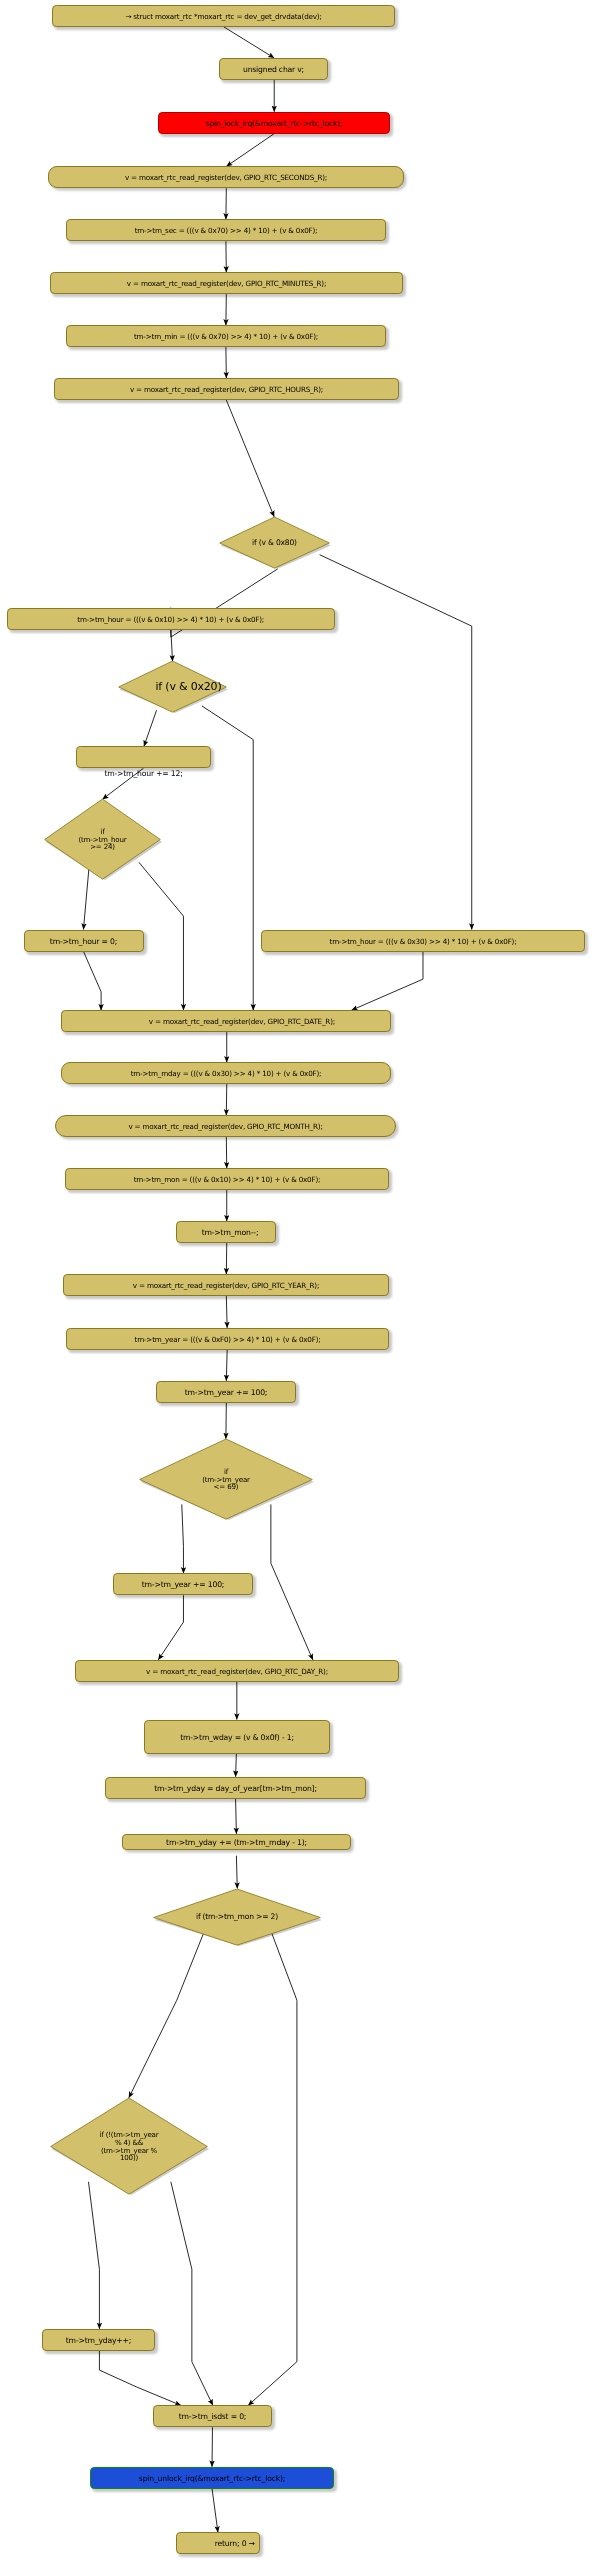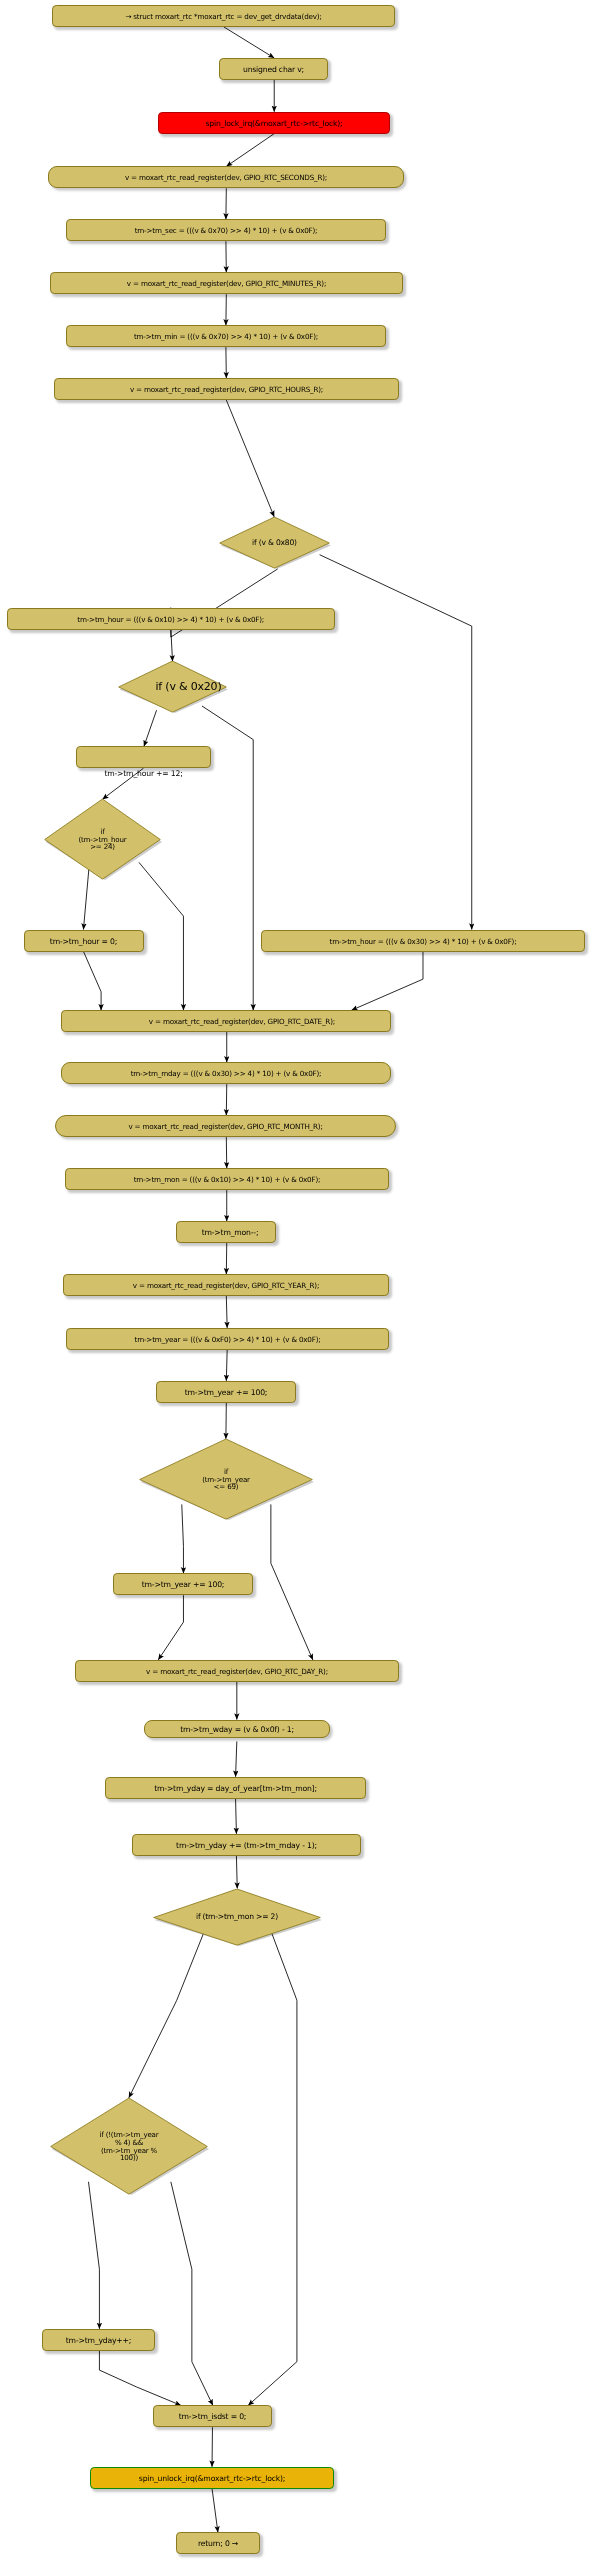--- a/index.html
+++ b/index.html
@@ -44,21 +44,21 @@
     border-radius: 4.2px;
     background: #d3c06a;
     box-shadow: 2.5px 2.5px 2.5px rgba(0,0,0,0.22);
     padding: 0 4.2px;
   }
   .node.rect.lock {
     background: #ff0000;
     border-color: #b00000;
   }
   .node.rect.unlock {
-    background: #eab308;
+    background: #1d4ed8;
     border-color: #0a8a0a;
   }
   .node.diamond {
     background: transparent;
     border: 0;
     box-shadow: none;
   }
   .diamond-shape {
     position: absolute;
     left: 0;
@@ -163,33 +163,33 @@
       <div class="node rect" style="left: 66px; top: 1328px; width: 323px; height: 22px;"><span style="font-size: 7.2px;">tm-&gt;tm_year = (((v &amp; 0xF0) &gt;&gt; 4) * 10) + (v &amp; 0x0F);</span></div>
       <div class="node rect" style="left: 156px; top: 1381px; width: 140px; height: 22px;"><span style="font-size: 7.7px;">tm-&gt;tm_year += 100;</span></div>
       <div class="node diamond" style="left: 138px; top: 1439px; width: 176px; height: 81px;"><svg class="diamond-shape" viewBox="0 0 209 96" preserveAspectRatio="none">
           <path d="M107.5,3 L209,51 L107.5,96 L3,51 Z" fill="rgba(0,0,0,0.20)"></path>
           <path d="M104.5,0 L207,48 L104.5,95 L2,48 Z" fill="#d3c06a" stroke="#8a7a1d" stroke-width="1"></path>
         </svg><span class="diamond-label" style="font-size: 7.1px;">if
 (tm-&gt;tm_year
 &lt;= 69)</span></div>
       <div class="node rect" style="left: 113px; top: 1573px; width: 140px; height: 22px;"><span style="font-size: 7.7px;">tm-&gt;tm_year += 100;</span></div>
       <div class="node rect" style="left: 75px; top: 1660px; width: 324px; height: 22px;"><span style="font-size: 7.2px;">v = moxart_rtc_read_register(dev, GPIO_RTC_DAY_R);</span></div>
-      <div class="node rect" style="left: 144px; top: 1720px; width: 186px; height: 18px; border-radius: 8px;"><span style="font-size: 7.7px;">tm-&gt;tm_wday = (v &amp; 0x0f) - 1;</span></div>
+      <div class="node rect" style="left: 144px; top: 1720px; width: 186px; height: 34px;"><span style="font-size: 7.7px;">tm-&gt;tm_wday = (v &amp; 0x0f) - 1;</span></div>
       <div class="node rect" style="left: 105px; top: 1777px; width: 261px; height: 22px;"><span style="font-size: 7.7px;">tm-&gt;tm_yday = day_of_year[tm-&gt;tm_mon];</span></div>
-      <div class="node rect" style="left: 132px; top: 1834px; width: 229px; height: 22px;"><span style="font-size: 7.7px;">tm-&gt;tm_yday += (tm-&gt;tm_mday - 1);</span></div>
+      <div class="node rect" style="left: 122px; top: 1834px; width: 229px; height: 16px;"><span style="font-size: 7.7px;">tm-&gt;tm_yday += (tm-&gt;tm_mday - 1);</span></div>
       <div class="node diamond" style="left: 152px; top: 1889px; width: 170px; height: 57px;"><svg class="diamond-shape" viewBox="0 0 202 68" preserveAspectRatio="none">
           <path d="M104,3 L202,37 L104,68 L3,37 Z" fill="rgba(0,0,0,0.20)"></path>
           <path d="M101,0 L200,34 L101,67 L2,34 Z" fill="#d3c06a" stroke="#8a7a1d" stroke-width="1"></path>
         </svg><span class="diamond-label" style="font-size: 7.6px;">if (tm-&gt;tm_mon &gt;= 2)</span></div>
       <div class="node diamond" style="left: 49px; top: 2098px; width: 160px; height: 97px;"><svg class="diamond-shape" viewBox="0 0 190 115" preserveAspectRatio="none">
           <path d="M98,3 L190,60.5 L98,115 L3,60.5 Z" fill="rgba(0,0,0,0.20)"></path>
           <path d="M95,0 L188,57.5 L95,114 L2,57.5 Z" fill="#d3c06a" stroke="#8a7a1d" stroke-width="1"></path>
         </svg><span class="diamond-label" style="font-size: 7.1px;">if (!(tm-&gt;tm_year
 % 4) &amp;&amp;
 (tm-&gt;tm_year %
 100))</span></div>
       <div class="node rect" style="left: 42px; top: 2329px; width: 113px; height: 22px;"><span style="font-size: 7.7px;">tm-&gt;tm_yday++;</span></div>
       <div class="node rect" style="left: 153px; top: 2405px; width: 119px; height: 22px;"><span style="font-size: 7.7px;">tm-&gt;tm_isdst = 0;</span></div>
       <div class="node rect unlock" style="left: 90px; top: 2467px; width: 244px; height: 22px;"><span style="font-size: 7.7px;">spin_unlock_irq(&amp;moxart_rtc-&gt;rtc_lock);</span></div>
-      <div class="node rect" style="left: 176px; top: 2532px; width: 84px; height: 22px;"><span style="font-size: 7.7px;">return; 0 →</span></div>
+      <div class="node rect" style="left: 176px; top: 2532px; width: 84px; height: 22px; justify-content: flex-end;"><span style="font-size: 7.7px;">return; 0 →</span></div>
     </div>
 </div>
 
 
 </body></html>

